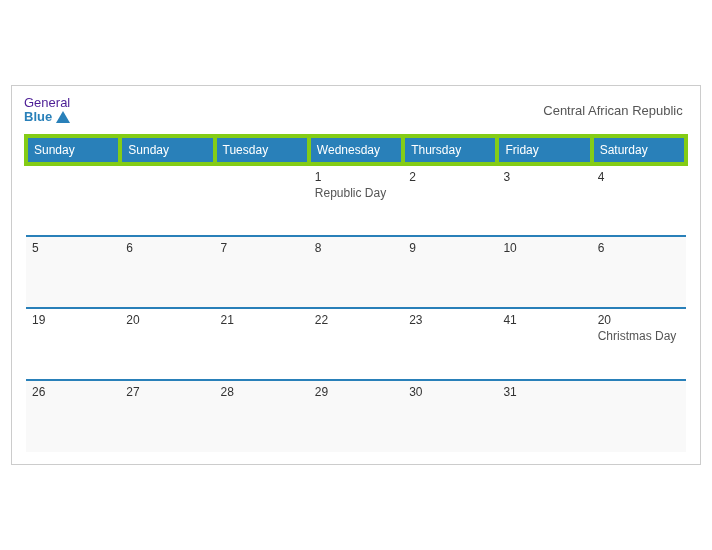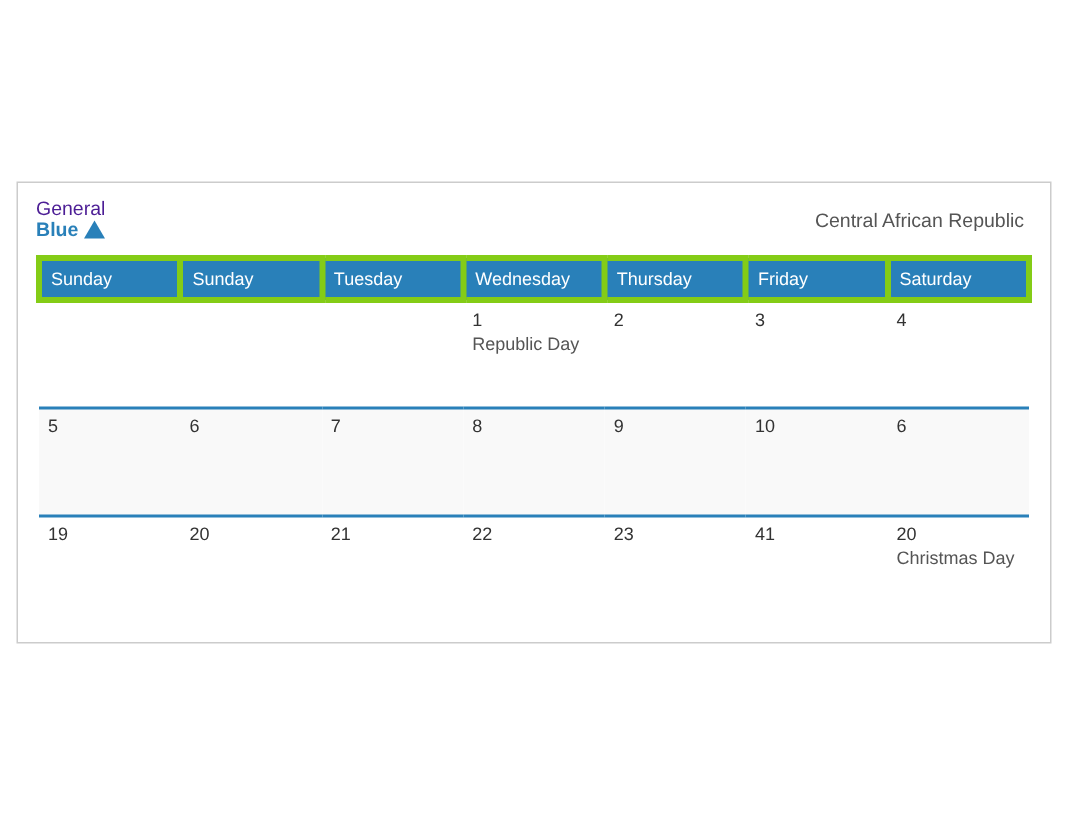--- a/index.html
+++ b/index.html
@@ -194,15 +194,36 @@
             <span class="day-num">23</span>
           </td>
           <td>
             <span class="day-num">41</span>
           </td>
           <td>
             <span class="day-num">20</span>
             <span class="holiday">Christmas Day</span>
           </td>
         </tr>
+        <tr>
+          <td>
+            <span class="day-num">26</span>
+          </td>
+          <td>
+            <span class="day-num">27</span>
+          </td>
+          <td>
+            <span class="day-num">28</span>
+          </td>
+          <td>
+            <span class="day-num">29</span>
+          </td>
+          <td>
+            <span class="day-num">30</span>
+          </td>
+          <td>
+            <span class="day-num">31</span>
+          </td>
+          <td></td>
+        </tr>
       </tbody>
   </table>
 </div>
 
 </body></html>

